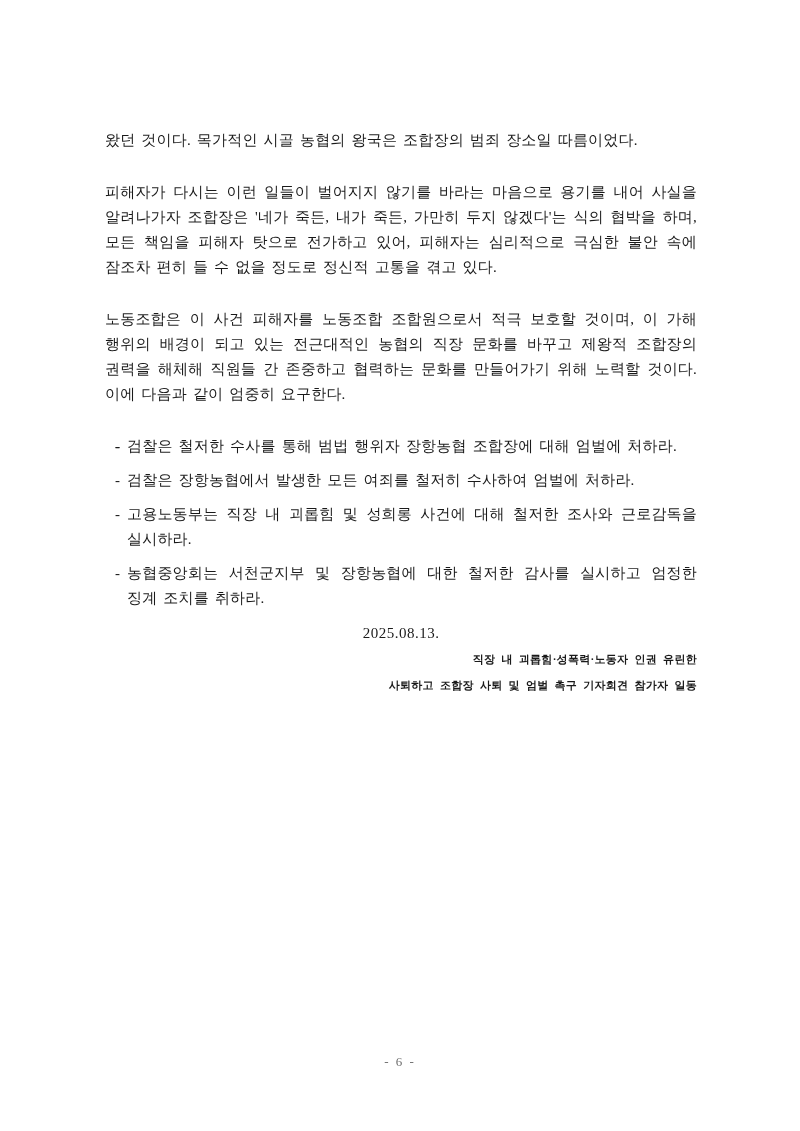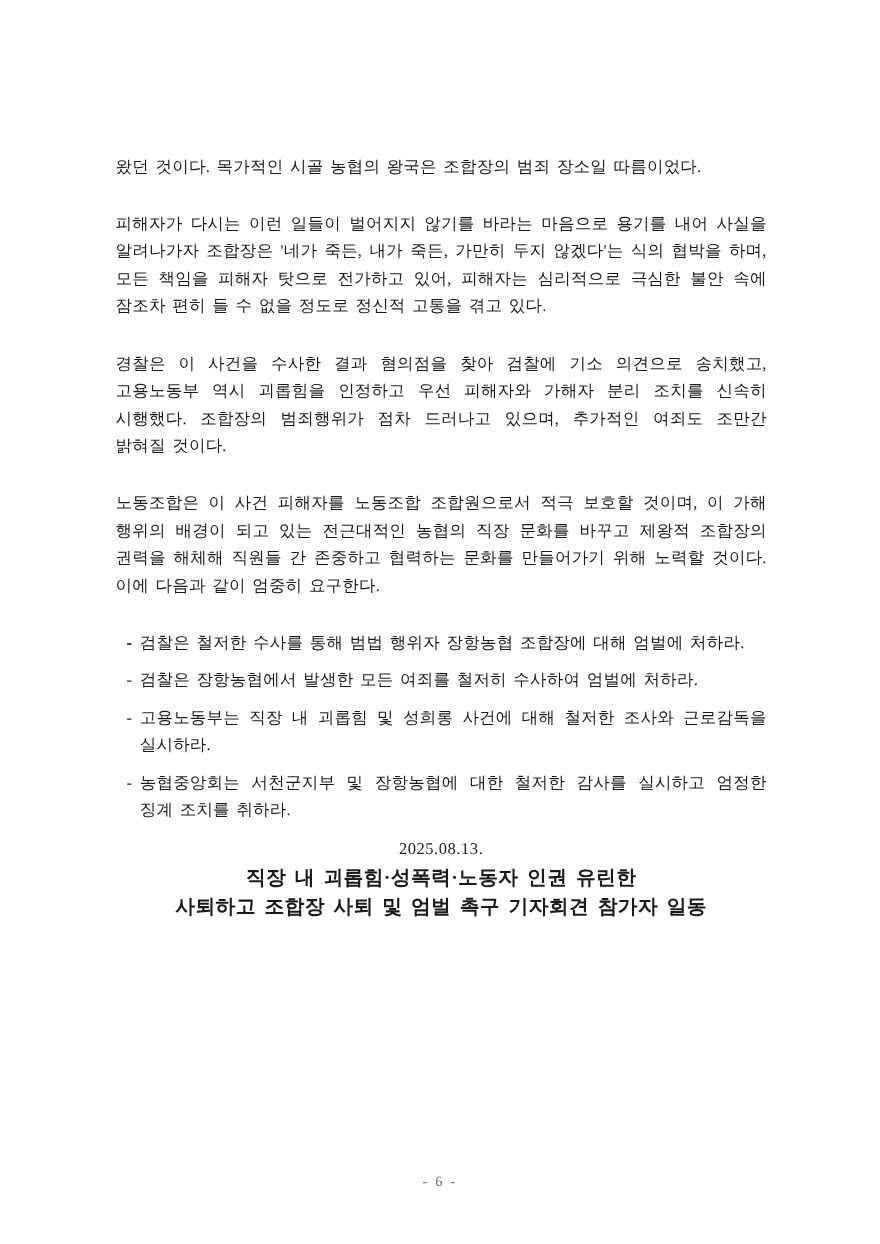--- a/index.html
+++ b/index.html
@@ -10,21 +10,21 @@
   body {
     width: 800px;
     height: 1131px;
     position: relative;
     font-family: "Liberation Serif", "DejaVu Serif", serif;
     color: #1a1a1a;
     overflow: hidden;
   }
   .page {
     position: absolute;
-    top: 12px;
+    top: 0;
     left: 0;
     width: 800px;
     height: 930px;
     background: #ffffff;
     box-sizing: border-box;
     padding: 128px 103px 0 105px;
   }
   .body-text p {
     margin: 0 0 27px 0;
     font-size: 15px;
@@ -60,46 +60,46 @@
   .signature {
     margin-top: 8px;
     text-align: center;
   }
   .signature .sig-date {
     font-size: 15px;
     line-height: 26px;
     letter-spacing: 0.5px;
   }
   .signature .sig-line {
-    font-size: 18px;
+    font-size: 11px;
     line-height: 26px;
     font-weight: bold;
     letter-spacing: 0.3px;
     word-spacing: 3px;
+    text-align: right;
   }
   .page-footer {
     position: absolute;
     top: 1054px;
     left: 0;
     width: 800px;
     text-align: center;
     font-size: 13px;
     color: #6e6e6e;
     letter-spacing: 2px;
   }
 </style>
 </head>
 <body>
 
 <div class="page">
 
   <div class="body-text">
     <p>왔던 것이다. 목가적인 시골 농협의 왕국은 조합장의 범죄 장소일 따름이었다.</p>
     <p>피해자가 다시는 이런 일들이 벌어지지 않기를 바라는 마음으로 용기를 내어 사실을 알려나가자 조합장은 '네가 죽든, 내가 죽든, 가만히 두지 않겠다'는 식의 협박을 하며, 모든 책임을 피해자 탓으로 전가하고 있어, 피해자는 심리적으로 극심한 불안 속에 잠조차 편히 들 수 없을 정도로 정신적 고통을 겪고 있다.</p>
-    <p>경찰은 이 사건을 수사한 결과 혐의점을 찾아 검찰에 기소 의견으로 송치했고, 고용노동부 역시 괴롭힘을 인정하고 우선 피해자와 가해자 분리 조치를 신속히 시행했다. 조합장의 범죄행위가 점차 드러나고 있으며, 추가적인 여죄도 조만간 밝혀질 것이다.</p>
     <p>노동조합은 이 사건 피해자를 노동조합 조합원으로서 적극 보호할 것이며, 이 가해 행위의 배경이 되고 있는 전근대적인 농협의 직장 문화를 바꾸고 제왕적 조합장의 권력을 해체해 직원들 간 존중하고 협력하는 문화를 만들어가기 위해 노력할 것이다. 이에 다음과 같이 엄중히 요구한다.</p>
   </div>
 
   <ul class="demands">
     <li class="demand-item">
       <span class="dash">-</span>
     </li>
     <li class="demand-item">
       <span class="dash">-</span>
       <span>검찰은 철저한 수사를 통해 범법 행위자 장항농협 조합장에 대해 엄벌에 처하라.</span>

